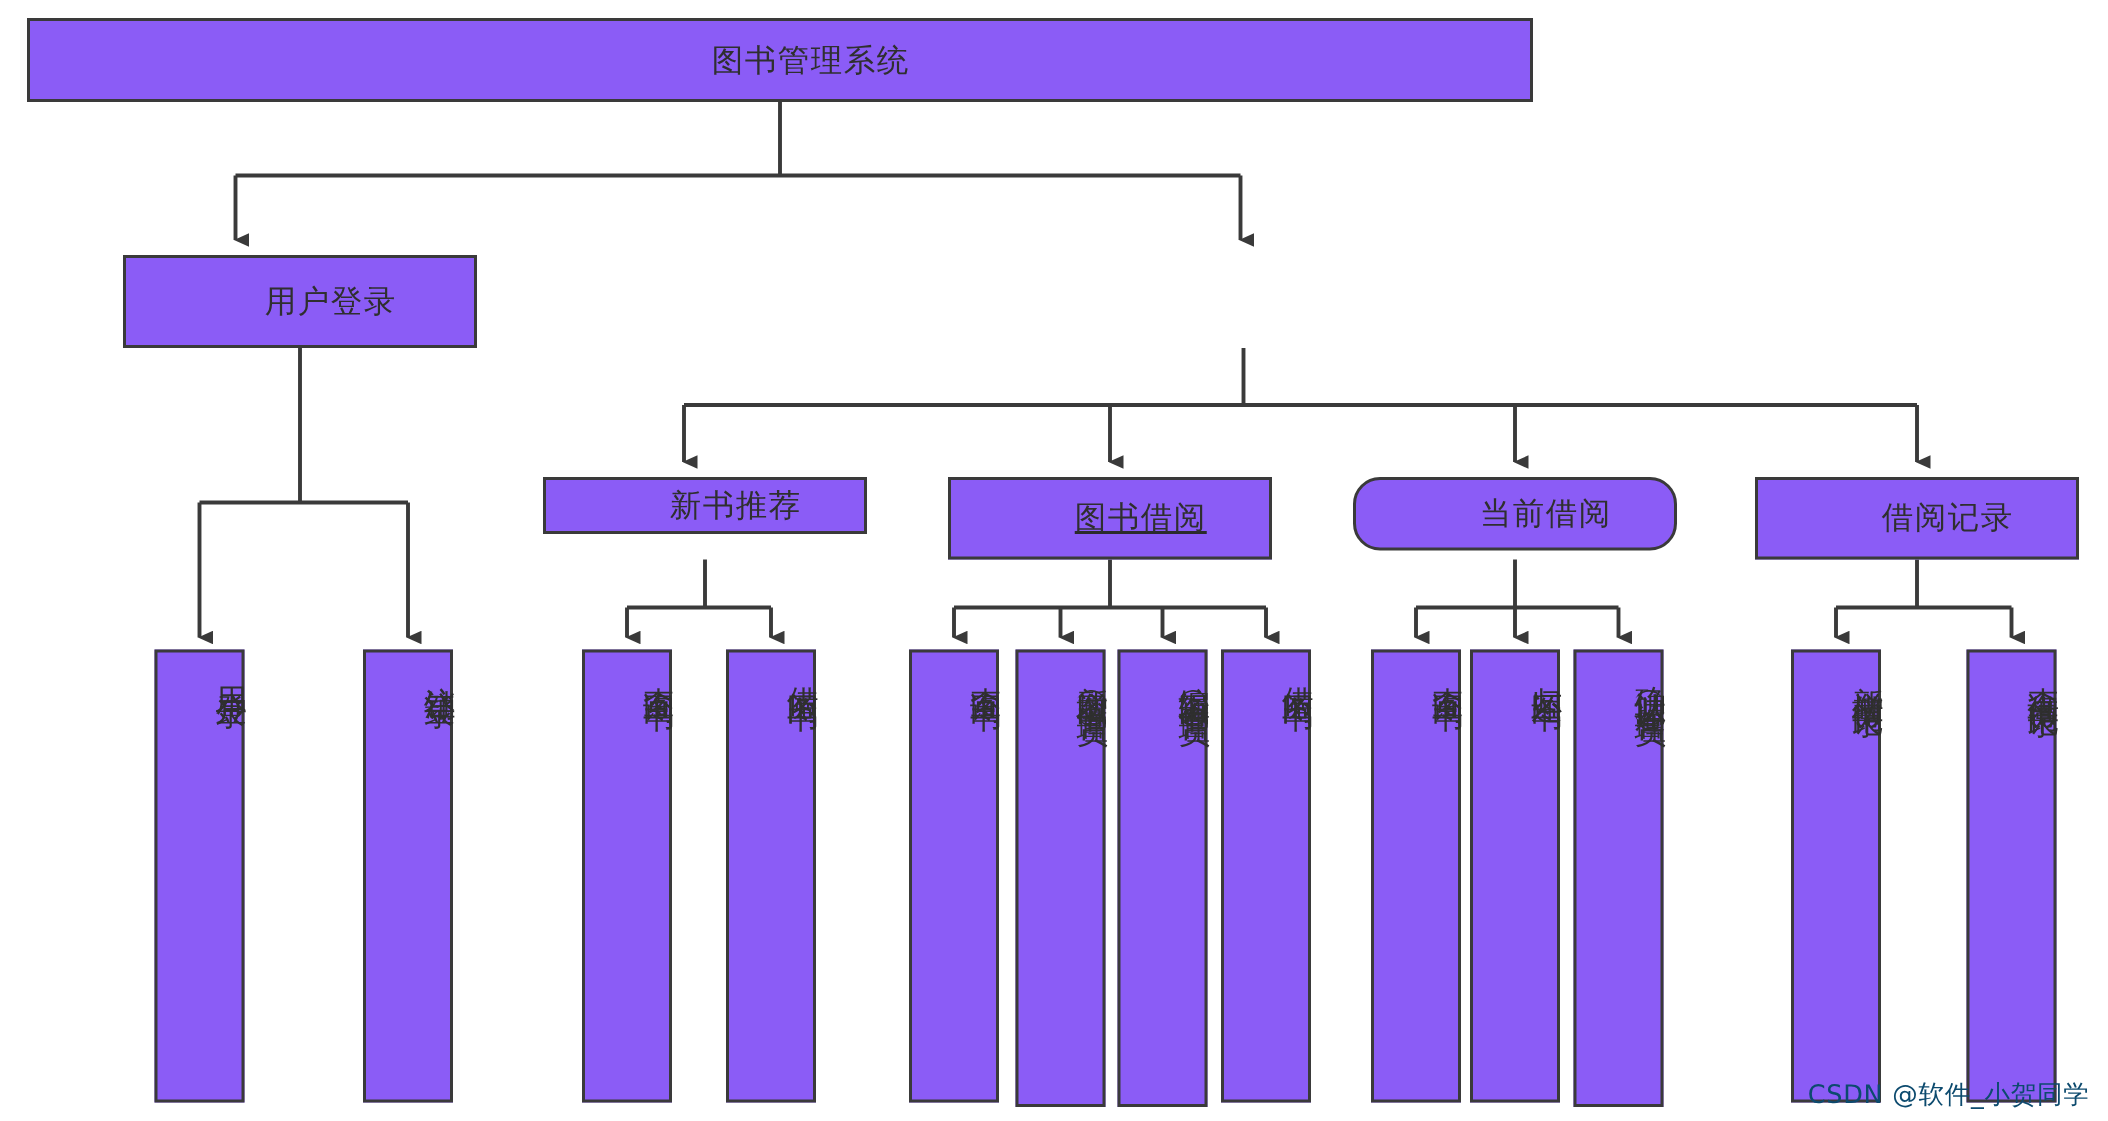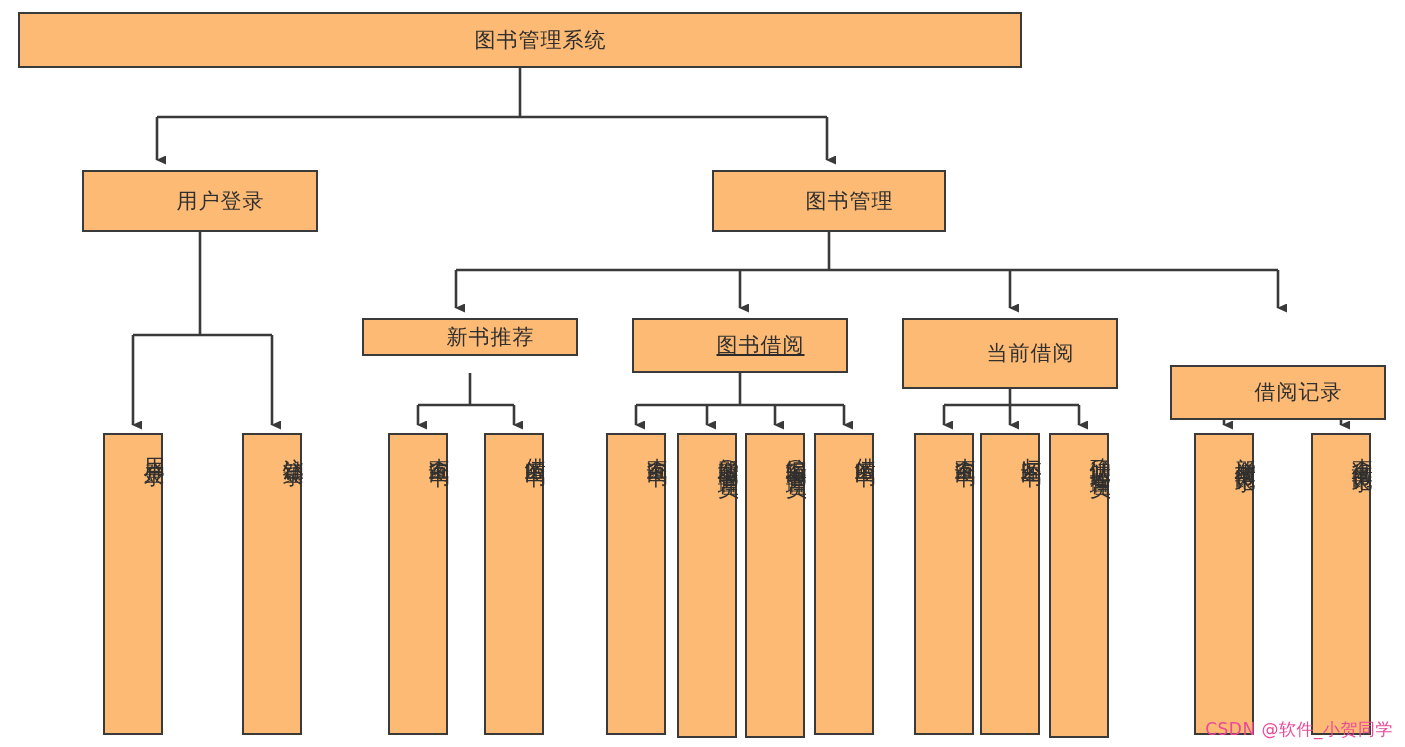--- a/index.html
+++ b/index.html
@@ -25,21 +25,21 @@
   svg#connectors {
     position: absolute;
     left: 0; top: 0;
     width: 1405px;
     height: 747px;
     pointer-events: none;
   }
   .node {
     position: absolute;
     box-sizing: border-box;
-    background: #fdba74;
+    background: #8b5cf6;
     border: 2.5px solid #3a3a3a;
     display: flex;
     align-items: center;
     justify-content: center;
     text-align: center;
     padding-left: 41px;
   }
   .node .label {
     font-size: 21px;
     line-height: 1.18;
@@ -63,21 +63,21 @@
     line-height: 1.30;
     letter-spacing: 3px;
     white-space: normal;
     max-height: 100%;
   }
   .watermark {
     position: absolute;
     right: 12px;
     bottom: 6px;
     font-size: 17px;
-    color: #ec4899;
+    color: #0c4a6e;
     letter-spacing: 0.5px;
     white-space: nowrap;
   }
 </style>
 </head>
 <body>
 
 <div id="diagram-root">
 
   <svg id="connectors" viewBox="0 0 1405 747" xmlns="http://www.w3.org/2000/svg">
@@ -130,34 +130,31 @@
     </g>
   </svg>
 
   <div class="node horizontal" style="left:18px; top:12px; width:1004px; height:56px;">
     <span class="label">图书管理系统</span>
   </div>
 
   <div class="node horizontal" style="left:82px; top:170px; width:236px; height:62px;">
     <span class="label">用户登录</span>
   </div>
-  <div class="node horizontal" style="left:712px; top:170px; width:234px; height:62px;">
-    <span class="label">图书管理</span>
-  </div>
 
   <div class="node horizontal" style="left:362px; top:318px; width:216px; height:38px;">
     <span class="label">新书推荐</span>
   </div>
   <div class="node horizontal" style="left:632px; top:318px; width:216px; height:55px;text-decoration:underline;">
     <span class="label">图书借阅</span>
   </div>
-  <div class="node horizontal" style="left:902px; top:318px; width:216px; height:71px;">
+  <div class="node horizontal" style="left:902px; top:318px; width:216px; height:49px;border-radius:18px;">
     <span class="label">当前借阅</span>
   </div>
-  <div class="node horizontal" style="left:1170px; top:318px; width:216px; height:55px;margin-top:47px;">
+  <div class="node horizontal" style="left:1170px; top:318px; width:216px; height:55px;">
     <span class="label">借阅记录</span>
   </div>
 
   <div class="node vertical" style="left:103px; top:433px; width:60px; height:302px;">
     <span class="label">用户登录</span>
   </div>
   <div class="node vertical" style="left:242px; top:433px; width:60px; height:302px;">
     <span class="label">注销登录</span>
   </div>
 

